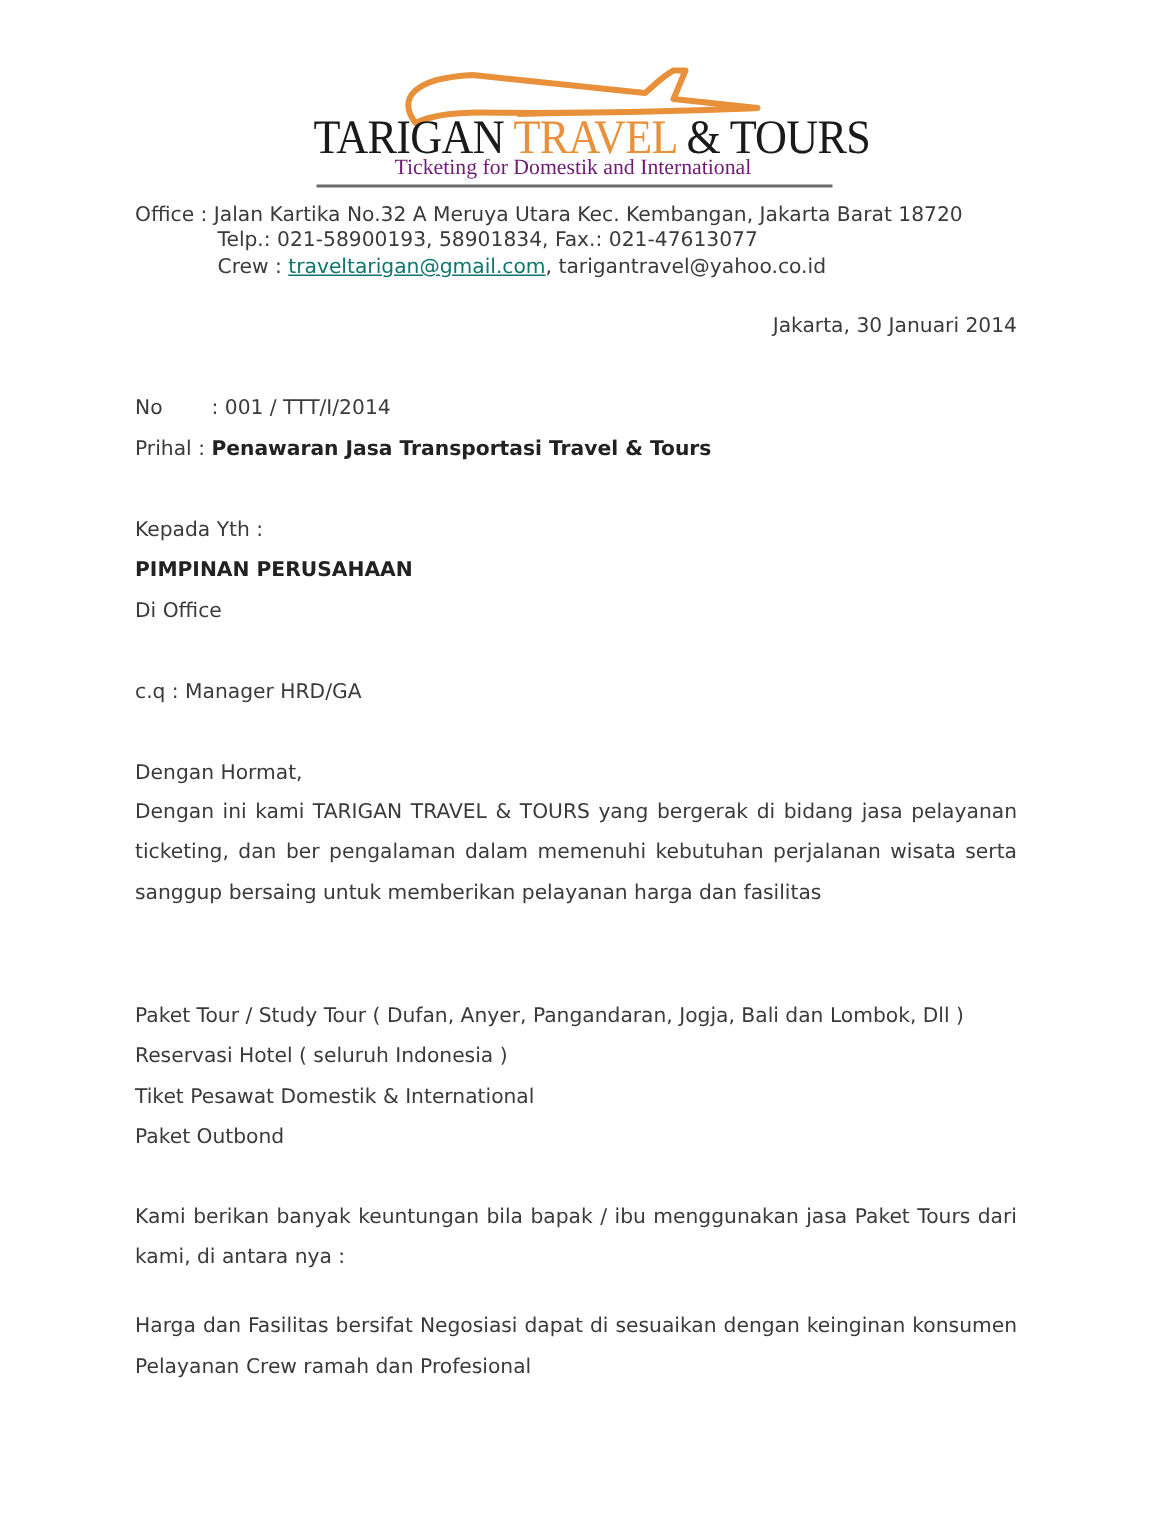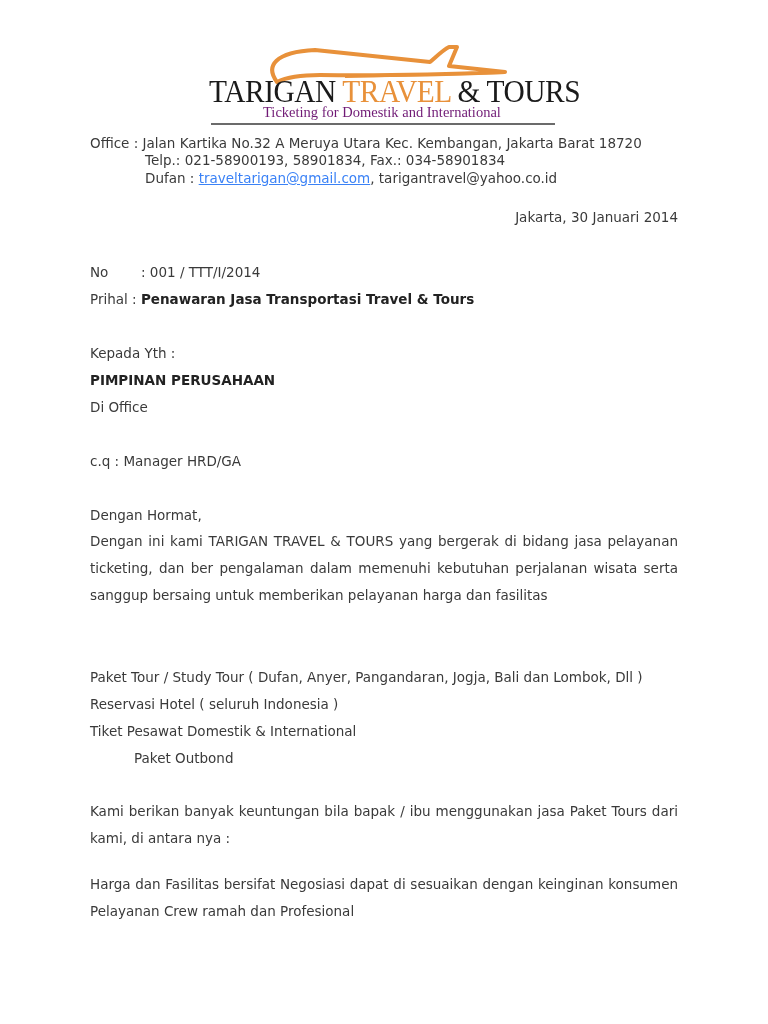--- a/index.html
+++ b/index.html
@@ -62,21 +62,21 @@
 
     
     .line {
       position: absolute;
       font-size: 13.5px;
       line-height: 18px;
       white-space: nowrap;
       color: #3a3a3a;
     }
     .bold { font-weight: bold; color: #222; }
-    .link { color: #3b82f6; text-decoration: underline; }
+    .link { color: #0f766e; text-decoration: underline; }
     .justify {
       position: absolute;
       left: 90px;
       width: 588px;
       font-size: 13.5px;
       line-height: 27px;
       text-align: justify;
       text-align-last: justify;
       color: #3a3a3a;
     }
@@ -93,23 +93,23 @@
       <path d="M140 33 L 300 29" stroke="#e8913a" stroke-width="2" fill="none"></path>
     </svg>
     <div class="logo-title"><span>TARIGAN </span><span class="accent">TRAVEL</span><span> &amp; TOURS</span></div>
     <div class="logo-subtitle">Ticketing for Domestik and International</div>
     <div class="logo-rule"></div>
   </div>
 
   <div class="line" style="left:90px; top:134px;">
     <span>Office : </span><span>Jalan Kartika No.32 A Meruya Utara Kec. Kembangan,  Jakarta Barat 18720</span>
   </div>
-  <div class="line" style="left:145px; top:151px;">Telp.: 021-58900193, 58901834, Fax.: 034-58901834</div>
+  <div class="line" style="left:145px; top:151px;">Telp.: 021-58900193, 58901834, Fax.: 021-47613077</div>
   <div class="line" style="left:145px; top:169px;">
-    <span>Dufan : </span><a class="link">traveltarigan@gmail.com</a><span>, </span><span>tarigantravel@yahoo.co.id</span>
+    <span>Crew : </span><a class="link">traveltarigan@gmail.com</a><span>, </span><span>tarigantravel@yahoo.co.id</span>
   </div>
 
   <div class="line" style="right:90px; top:208px;text-align:center;">Jakarta, 30 Januari 2014</div>
 
   <div class="line" style="left:90px; top:263px;">No</div>
   <div class="line" style="left:141px; top:263px;">: 001 / TTT/I/2014</div>
   <div class="line" style="left:90px; top:290px;">
     <span>Prihal</span><span> : </span><span class="bold">Penawaran Jasa Transportasi Travel &amp; Tours</span>
   </div>
 
@@ -119,20 +119,20 @@
   <div class="line" style="left:90px; top:452px;">c.q : Manager HRD/GA</div>
 
   <div class="line" style="left:90px; top:506px;">Dengan Hormat,</div>
   <div class="justify" style="top:528px;">Dengan ini kami TARIGAN TRAVEL &amp; TOURS  yang bergerak di bidang jasa pelayanan</div>
   <div class="justify" style="top:555px;">ticketing, dan ber pengalaman dalam memenuhi kebutuhan perjalanan wisata serta</div>
   <div class="justify last" style="top:582px;">sanggup bersaing untuk memberikan pelayanan harga dan fasilitas</div>
 
   <div class="line" style="left:90px; top:668px;">Paket Tour / Study Tour ( Dufan, Anyer, Pangandaran, Jogja, Bali dan Lombok, Dll )</div>
   <div class="line" style="left:90px; top:722px;">Tiket Pesawat Domestik &amp; International</div>
   <div class="line" style="left:90px; top:695px;">Reservasi Hotel  ( seluruh Indonesia )</div>
-  <div class="line" style="left:90px; top:749px;margin-left:44px;">Paket Outbond</div>
+  <div class="line" style="left:90px; top:749px;">Paket Outbond</div>
 
   <div class="justify" style="top:798px;">Kami berikan banyak keuntungan bila bapak / ibu menggunakan jasa Paket Tours dari</div>
   <div class="justify last" style="top:825px;">kami, di antara nya :</div>
   <div class="justify" style="top:871px;">Harga dan Fasilitas bersifat Negosiasi dapat di sesuaikan dengan keinginan konsumen</div>
   <div class="justify last" style="top:898px;">Pelayanan Crew ramah dan Profesional</div>
 
 </div>
 
 </body></html>

